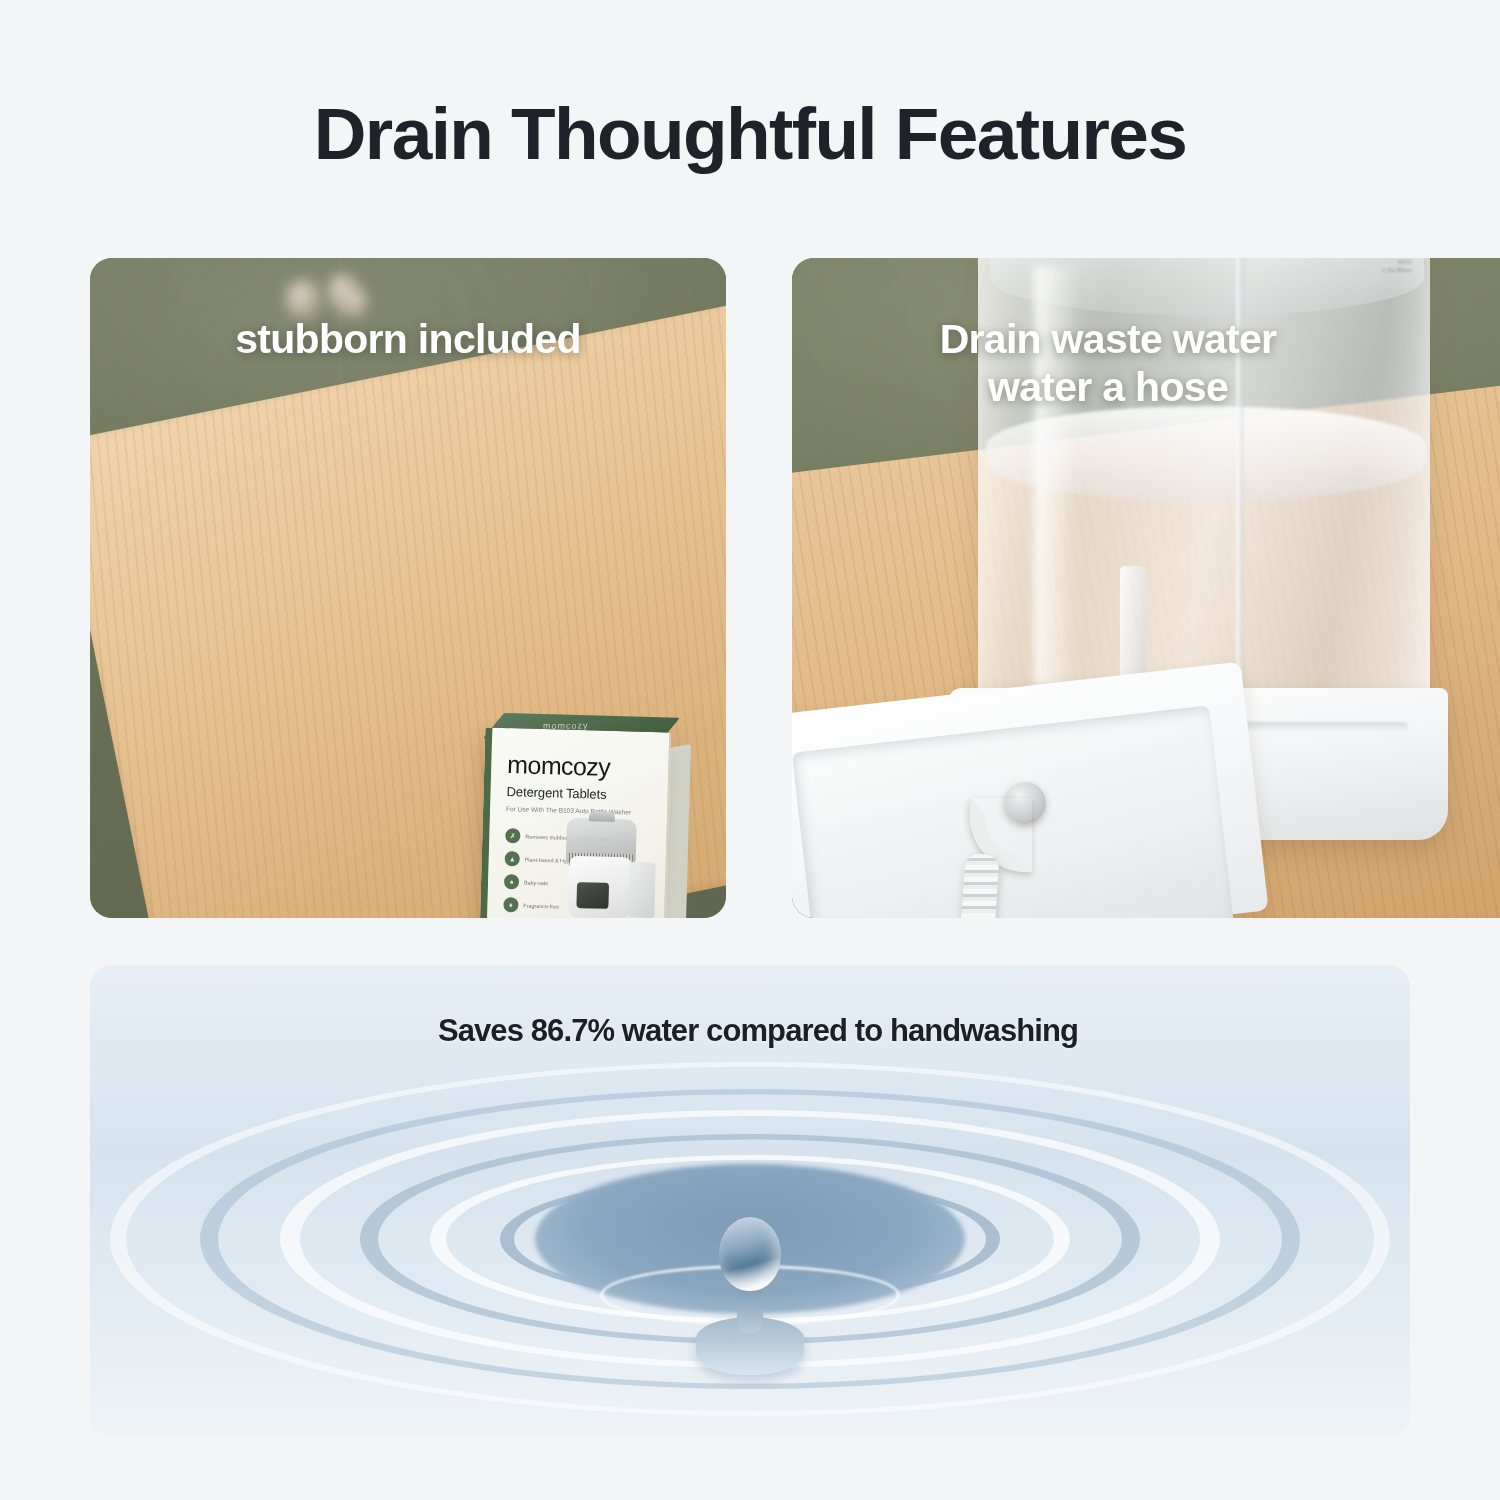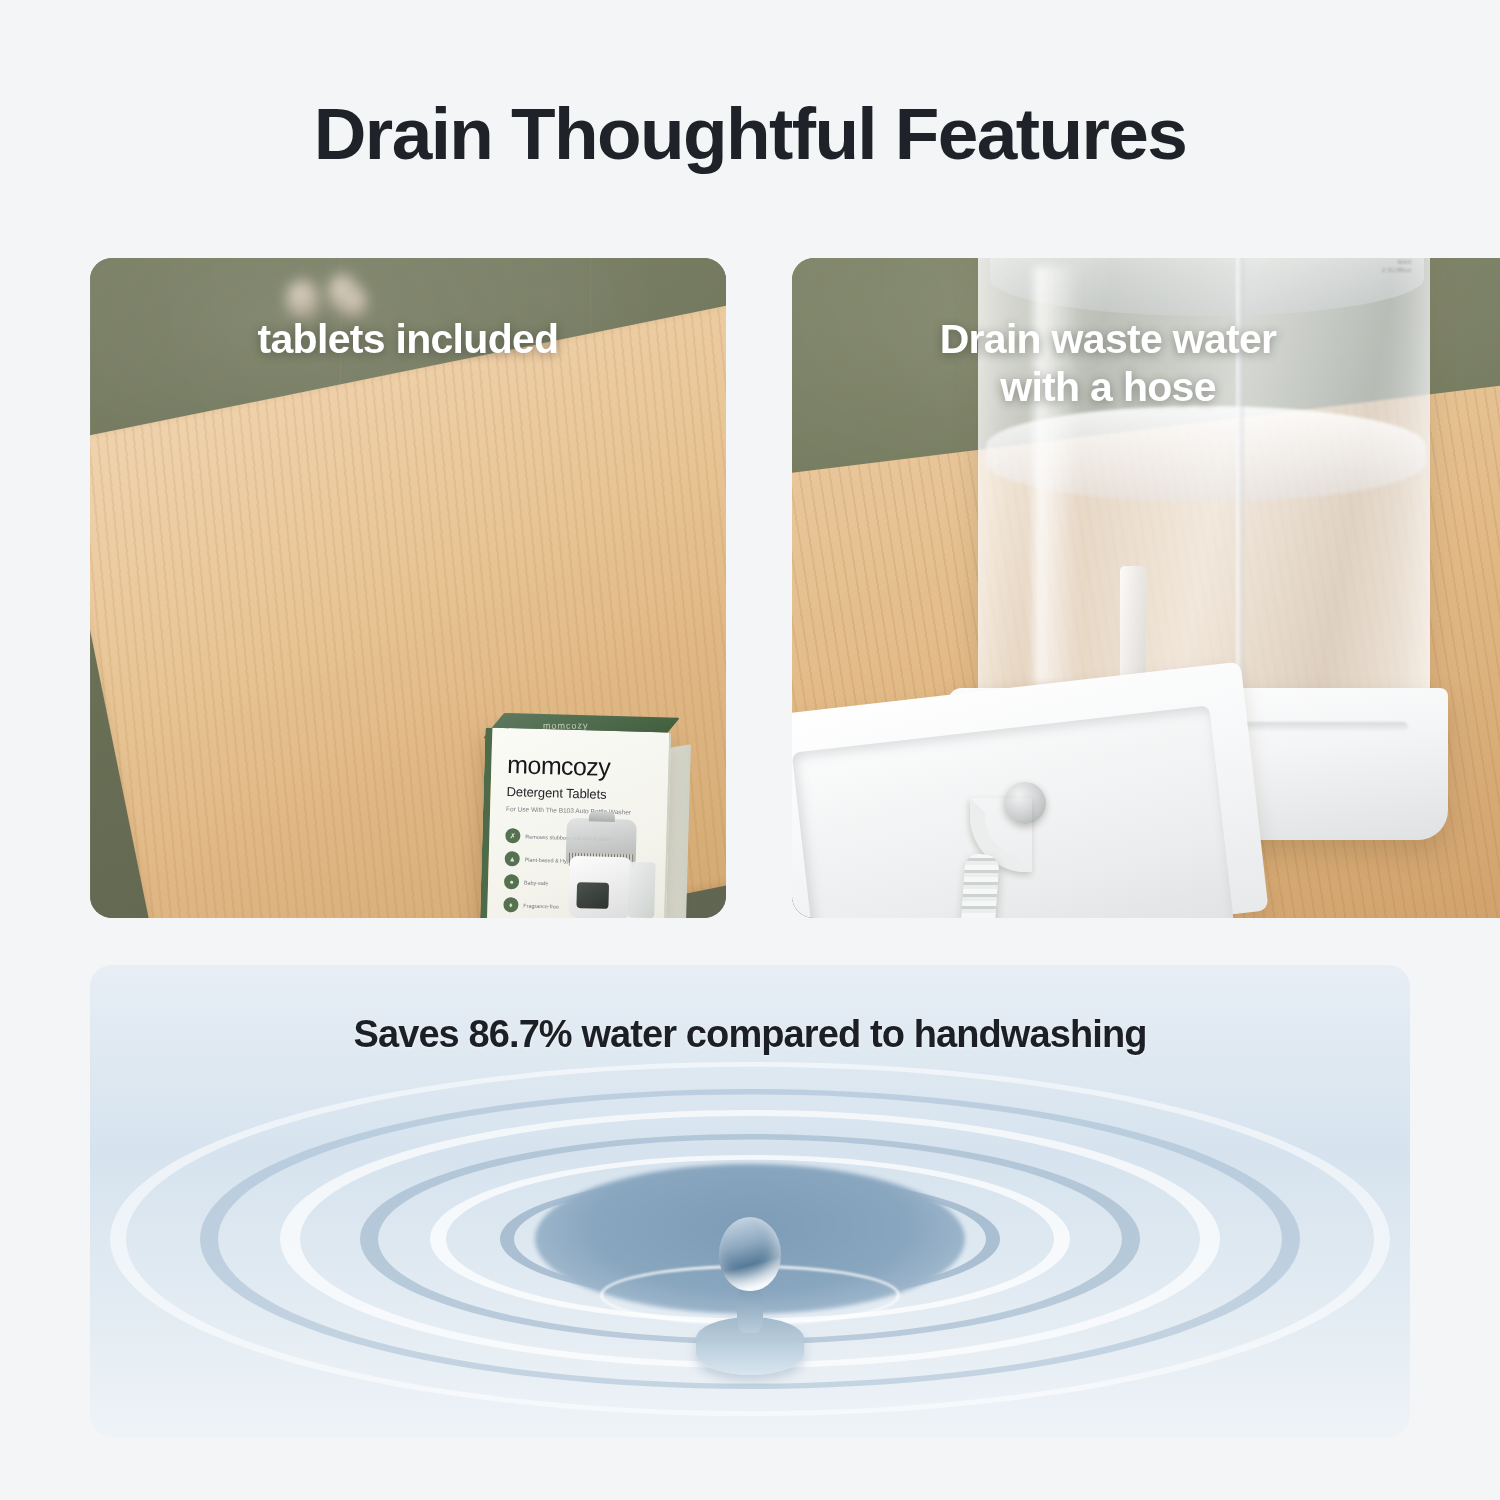--- a/index.html
+++ b/index.html
@@ -324,23 +324,23 @@
   .splash-ring {
     position: absolute; left: 50%; top: 300px;
     width: 300px; height: 60px;
     transform: translateX(-50%);
     border: 3px solid rgba(255,255,255,.8);
     border-radius: 50%;
     filter: blur(1px);
   }
   .water-caption {
     position: absolute;
-    left: 0; top: 48px; width: 100%;
+    left: 8px; top: 48px; width: 100%;
     text-align: center;
-    font-size: 38px;
+    font-size: 31px;
     font-weight: bold;
     color: #1c2026;
     letter-spacing: -.9px;
     text-shadow: 0 1px 3px rgba(255,255,255,.55);
   }
 
   
   .photo-caption {
     position: absolute;
     left: 0; width: 100%;
@@ -406,21 +406,21 @@
         <div class="dev-rack"></div>
         <div class="dev-body"></div>
         <div class="dev-tank"></div>
         <div class="dev-screen"></div>
       </div>
 
     </div>
   </div>
 
   <div class="photo-caption" id="caption-tablets">
-    <div>tablets included</div>
+    <div>stubborn included</div>
   </div>
 </div>
 
 <div class="card" id="card-hose">
 
   <div class="wall-green"></div>
   <div class="counter-wood-r"></div>
 
   <div class="tank">
     <div class="tank-lid"></div>
@@ -439,21 +439,21 @@
   <div class="sink">
     <div class="sink-inner"></div>
   </div>
 
   <div class="fitting"></div>
   <div class="hose-bend"></div>
   <div class="hose-coil"></div>
 
   <div class="photo-caption" id="caption-hose">
     <div>Drain waste water</div>
-    <div>with a hose</div>
+    <div>water a hose</div>
   </div>
 </div>
 
 <div class="card" id="card-water">
   <div class="ripples">
     <div class="ripple" style="width:1280px;height:1180px;border-width:16px;border-color:rgba(255,255,255,.55);"></div>
     <div class="ripple" style="width:1100px;height:1000px;border-width:18px;border-color:rgba(151,178,201,.45);"></div>
     <div class="ripple" style="width:940px;height:860px;border-width:20px;border-color:rgba(255,255,255,.7);"></div>
     <div class="ripple" style="width:780px;height:700px;border-width:18px;border-color:rgba(141,169,194,.5);"></div>
     <div class="ripple" style="width:640px;height:560px;border-width:16px;border-color:rgba(255,255,255,.75);"></div>

